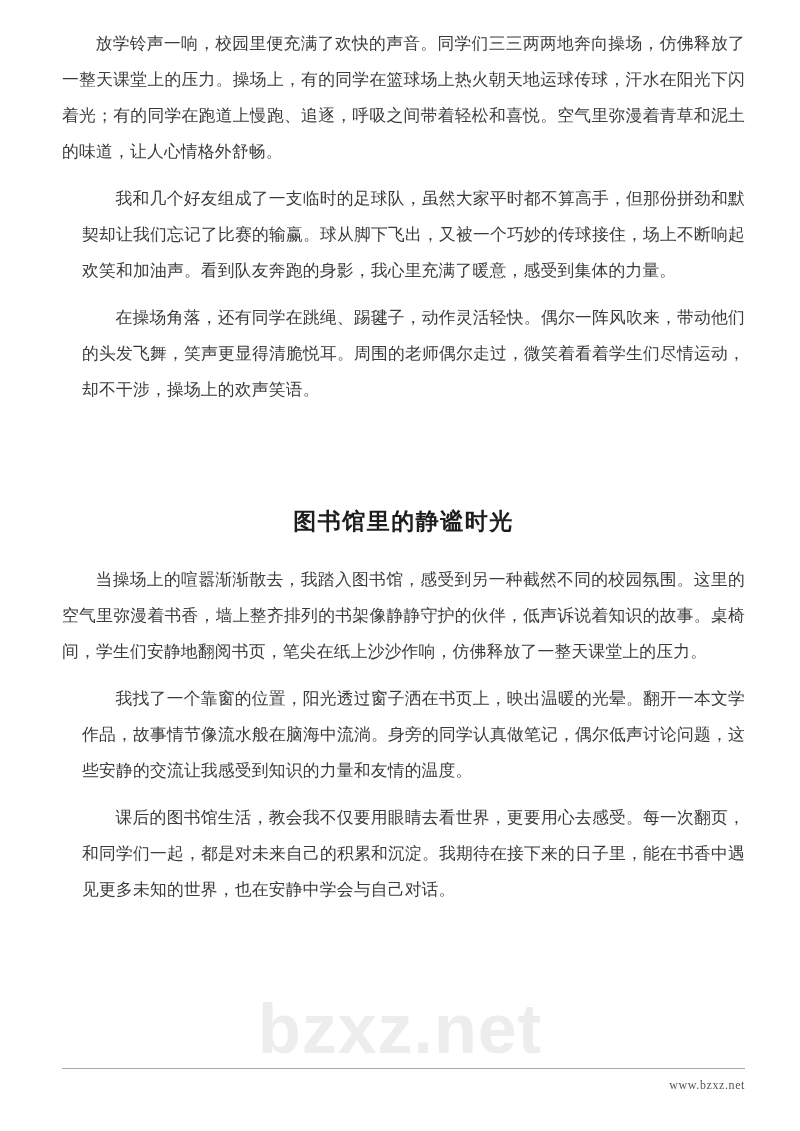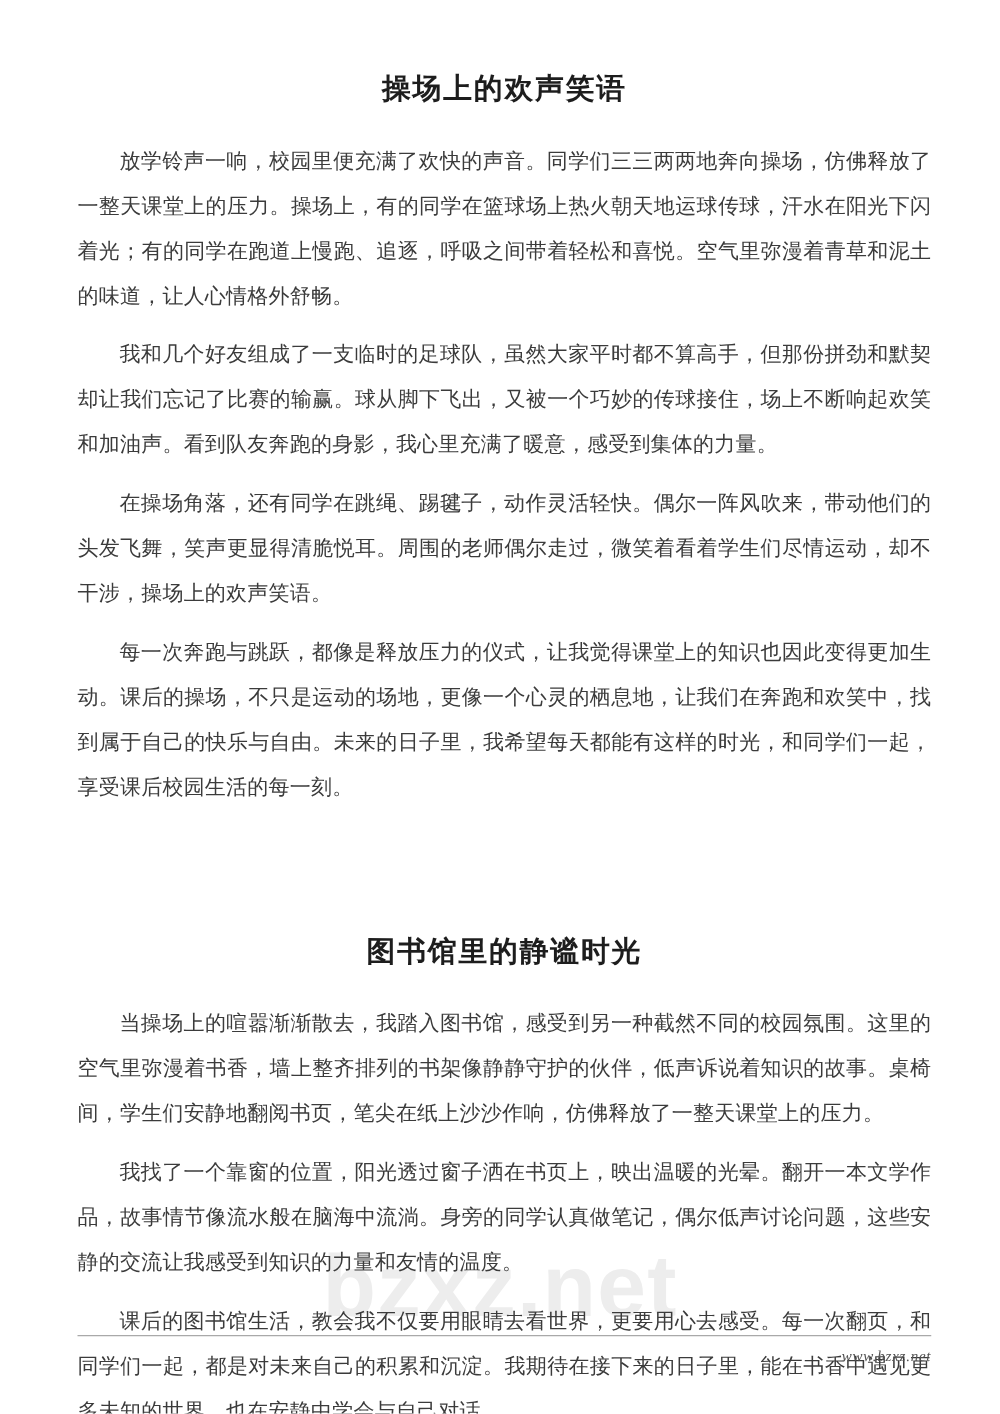--- a/index.html
+++ b/index.html
@@ -63,21 +63,21 @@
     margin: 0;
     font-size: 16.8px;
     line-height: 36px;
     color: #3b3b3b;
     text-align: justify;
     text-justify: inter-ideograph;
     text-indent: 2em;
     letter-spacing: 0.2px;
   }
 
-  .para + .para { margin-top: 11px; }
+  .para + .para { margin-top: 11px; margin-left: 20px; }
 
   .body-block { margin-top: 26px; }
 
   
   .footer {
     position: absolute;
     left: 62px;
     right: 55px;
     bottom: 38px;
     z-index: 1;
@@ -86,43 +86,40 @@
   .footer-rule {
     height: 0;
     border: none;
     border-top: 1.5px solid #a9a9a9;
     margin: 0 0 9px 0;
   }
 
   .footer-url {
     text-align: right;
     font-family: "Liberation Serif", "DejaVu Serif", serif;
-    font-style: italic;
     font-size: 12px;
     color: #555555;
     letter-spacing: 0.6px;
   }
 </style>
 </head>
 <body>
 
 <div class="page">
 
   <div class="watermark">bzxz.net</div>
 
   <div class="content">
 
     <div class="section-one">
-      <h1 class="section-title">操场上的欢声笑语</h1>
 
       <div class="body-block">
         <p class="para">放学铃声一响，校园里便充满了欢快的声音。同学们三三两两地奔向操场，仿佛释放了一整天课堂上的压力。操场上，有的同学在篮球场上热火朝天地运球传球，汗水在阳光下闪着光；有的同学在跑道上慢跑、追逐，呼吸之间带着轻松和喜悦。空气里弥漫着青草和泥土的味道，让人心情格外舒畅。</p>
         <p class="para">我和几个好友组成了一支临时的足球队，虽然大家平时都不算高手，但那份拼劲和默契却让我们忘记了比赛的输赢。球从脚下飞出，又被一个巧妙的传球接住，场上不断响起欢笑和加油声。看到队友奔跑的身影，我心里充满了暖意，感受到集体的力量。</p>
         <p class="para">在操场角落，还有同学在跳绳、踢毽子，动作灵活轻快。偶尔一阵风吹来，带动他们的头发飞舞，笑声更显得清脆悦耳。周围的老师偶尔走过，微笑着看着学生们尽情运动，却不干涉，操场上的欢声笑语。</p>
-        <p class="para">每一次奔跑与跳跃，都像是释放压力的仪式，让我觉得课堂上的知识也因此变得更加生动。课后的操场，不只是运动的场地，更像一个心灵的栖息地，让我们在奔跑和欢笑中，找到属于自己的快乐与自由。未来的日子里，我希望每天都能有这样的时光，和同学们一起，享受课后校园生活的每一刻。</p>
       </div>
     </div>
 
     <div class="section-two">
       <h1 class="section-title">图书馆里的静谧时光</h1>
 
       <div class="body-block">
         <p class="para">当操场上的喧嚣渐渐散去，我踏入图书馆，感受到另一种截然不同的校园氛围。这里的空气里弥漫着书香，墙上整齐排列的书架像静静守护的伙伴，低声诉说着知识的故事。桌椅间，学生们安静地翻阅书页，笔尖在纸上沙沙作响，仿佛释放了一整天课堂上的压力。</p>
         <p class="para">我找了一个靠窗的位置，阳光透过窗子洒在书页上，映出温暖的光晕。翻开一本文学作品，故事情节像流水般在脑海中流淌。身旁的同学认真做笔记，偶尔低声讨论问题，这些安静的交流让我感受到知识的力量和友情的温度。</p>
         <p class="para">课后的图书馆生活，教会我不仅要用眼睛去看世界，更要用心去感受。每一次翻页，和同学们一起，都是对未来自己的积累和沉淀。我期待在接下来的日子里，能在书香中遇见更多未知的世界，也在安静中学会与自己对话。</p>

